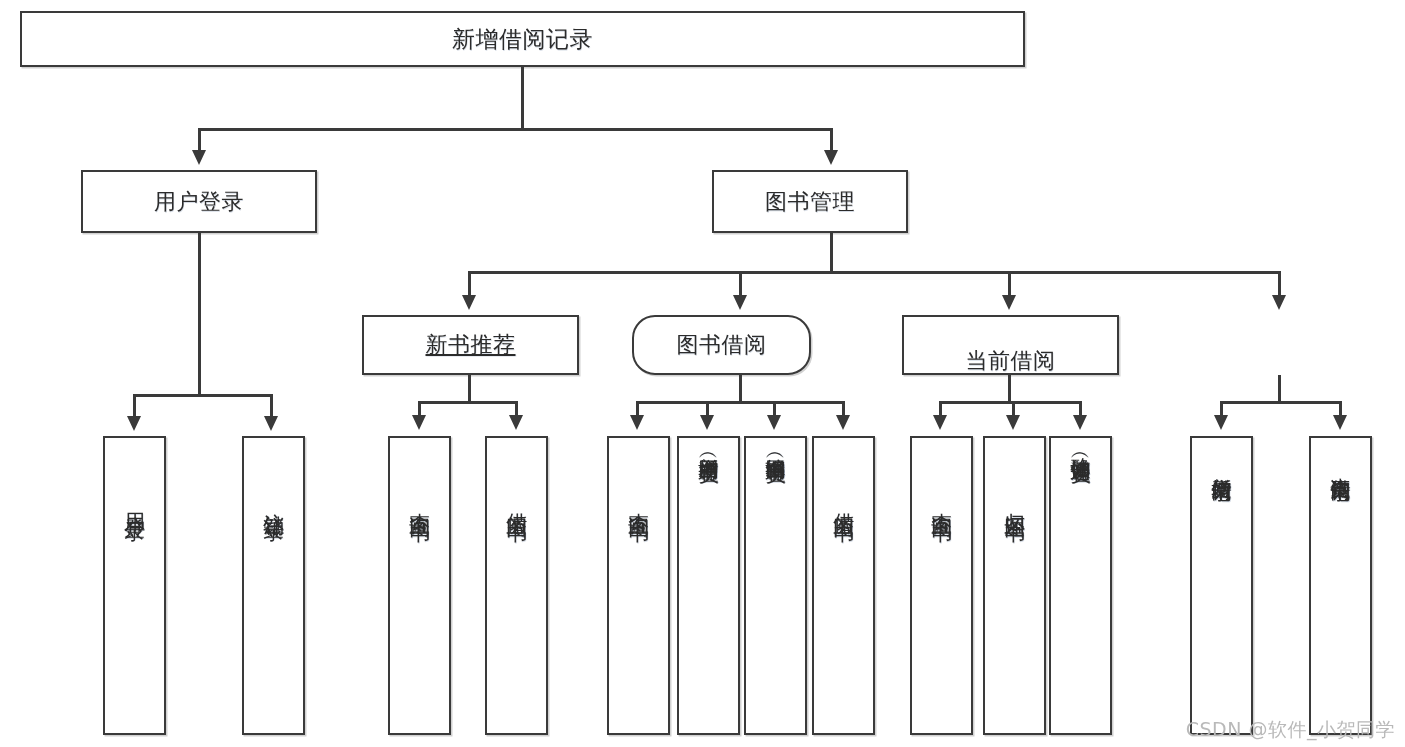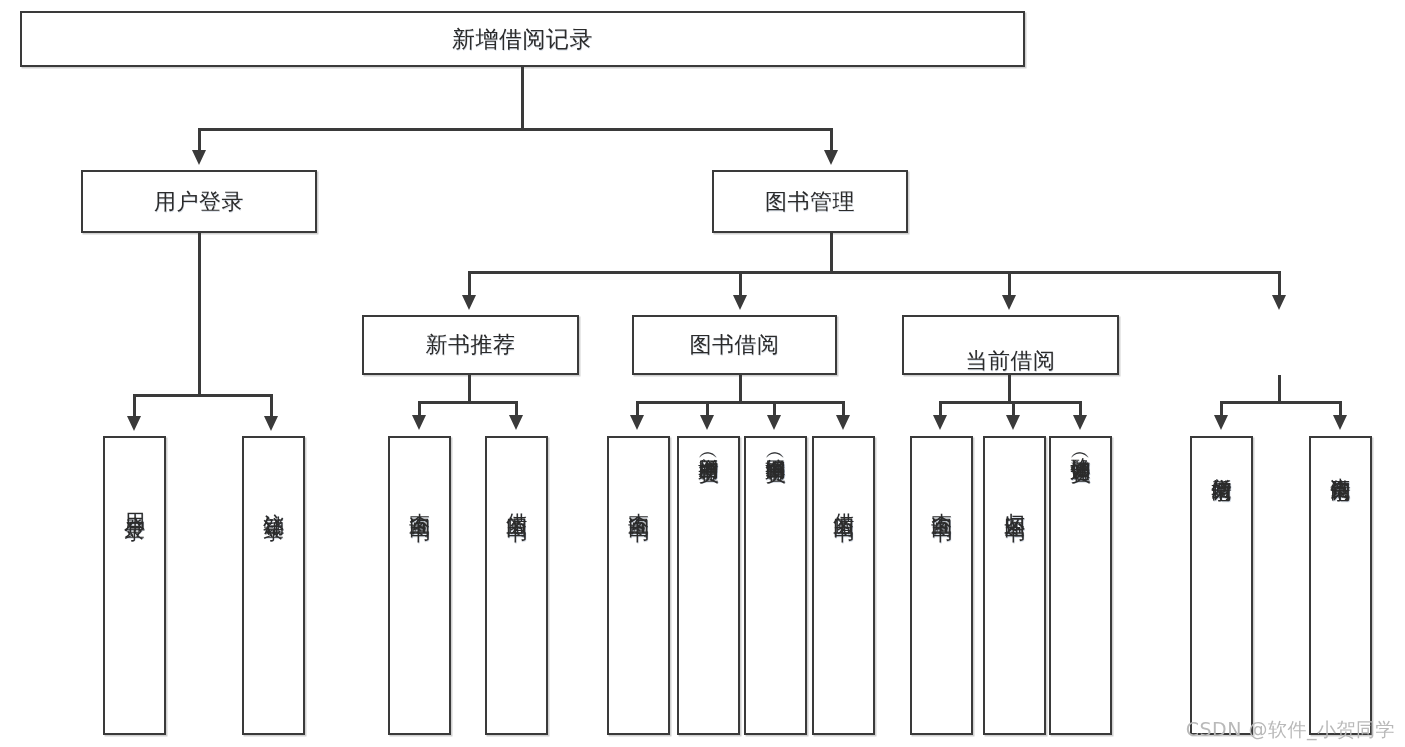--- a/index.html
+++ b/index.html
@@ -92,24 +92,24 @@
     <span class="label">新增借阅记录</span>
   </div>
 
   <div class="node" style="left:81px;top:170px;width:236px;height:63px;">
     <span class="label">用户登录</span>
   </div>
   <div class="node" style="left:712px;top:170px;width:196px;height:63px;">
     <span class="label">图书管理</span>
   </div>
 
-  <div class="node" style="left:362px;top:315px;width:217px;height:60px;">
+  <div class="node" style="left:362px;top:315px;width:217px;height:60px;text-decoration:underline;">
     <span class="label">新书推荐</span>
   </div>
-  <div class="node" style="left:632px;top:315px;width:205px;height:60px;">
+  <div class="node" style="left:632px;top:315px;width:179px;height:60px;border-radius:23px;">
     <span class="label">图书借阅</span>
   </div>
   <div class="node" style="left:902px;top:315px;width:217px;height:60px;align-items:flex-end;">
     <span class="label">当前借阅</span>
   </div>
 
   <div class="node leaf" style="left:103px;top:436px;width:63px;height:299px;padding-top:58px;">
     <span class="label">用户登录</span>
   </div>
   <div class="node leaf" style="left:242px;top:436px;width:63px;height:299px;padding-top:58px;">

